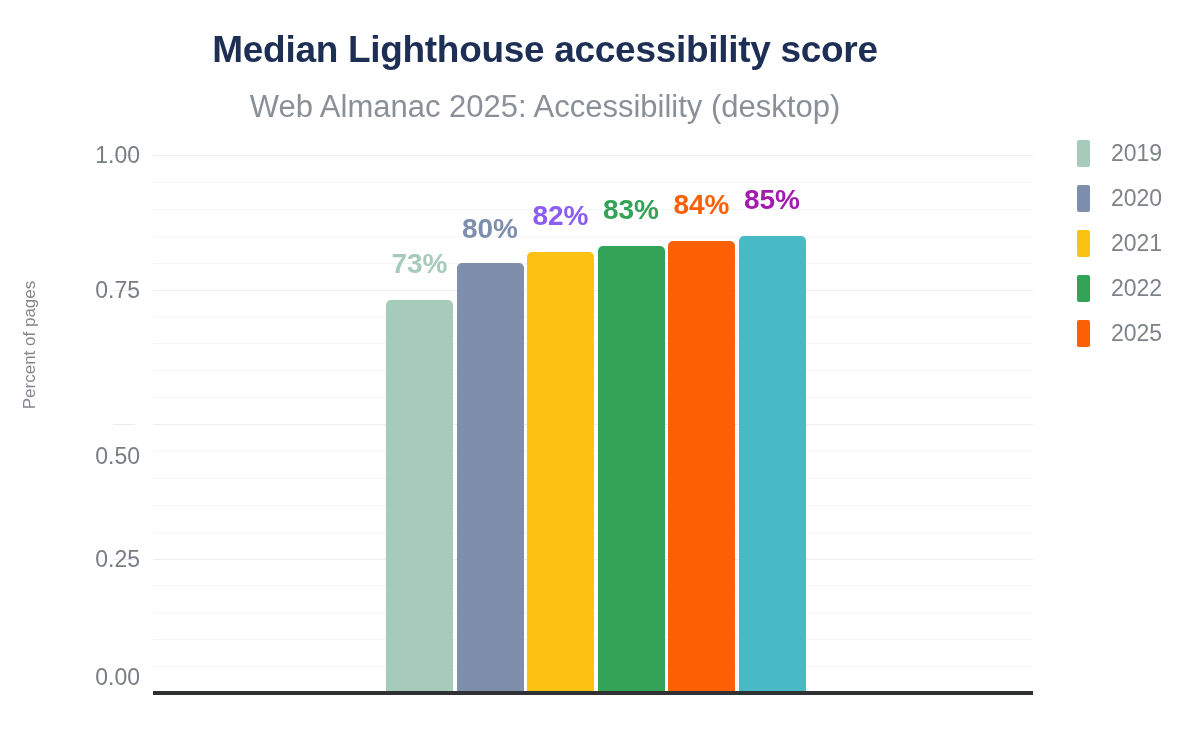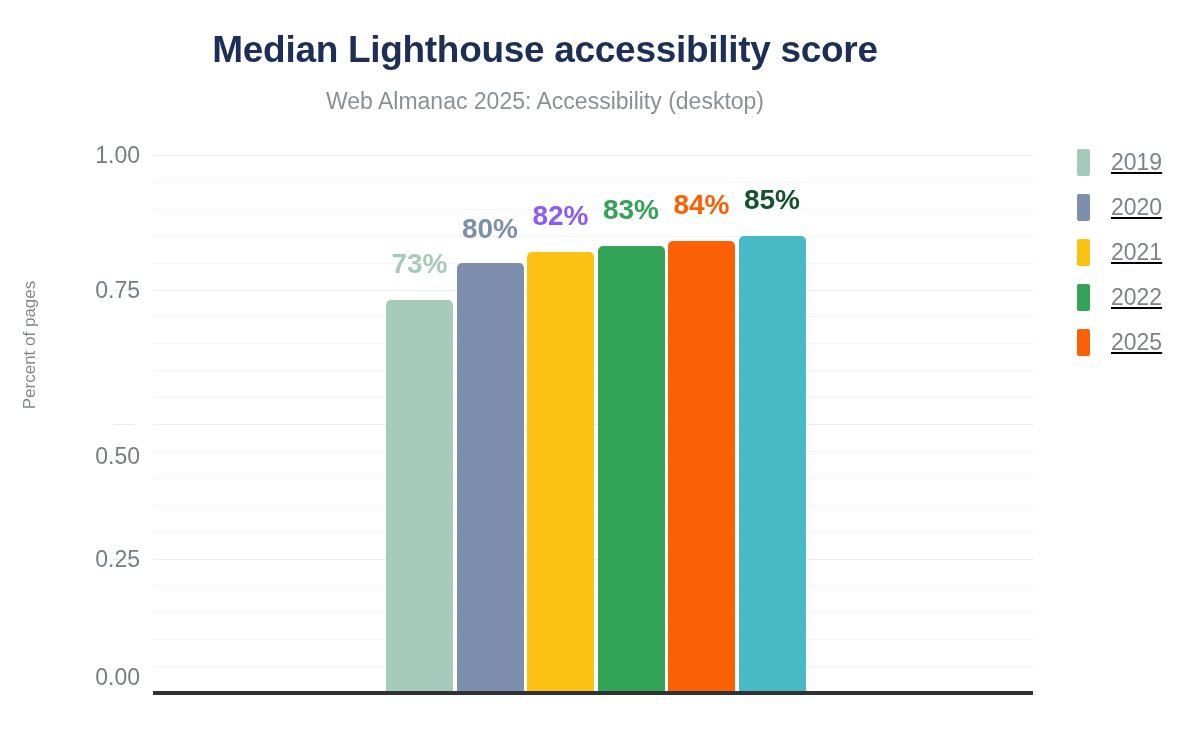--- a/index.html
+++ b/index.html
@@ -35,21 +35,21 @@
     letter-spacing: -0.3px;
     line-height: 1.1;
     white-space: nowrap;
   }
   .chart-subtitle {
     position: absolute;
     left: 0;
     top: 88px;
     width: 1090px;
     text-align: center;
-    font-size: 23px;
+    font-size: 31px;
     font-weight: normal;
     color: #8a9097;
     line-height: 1.2;
     white-space: nowrap;
   }
 
   
   .plot-area {
     position: absolute;
     left: 153px;
@@ -144,23 +144,22 @@
 
   
   .legend {
     position: absolute;
     left: 1082px;
     top: 140px;
     width: 118px;
   }
   .legend-item {
     display: flex;
-    align-items: center;
+    align-items: flex-start;
     height: 45px;
-    text-decoration: underline;
   }
   .legend-swatch {
     width: 13px;
     height: 27px;
     border-radius: 2px;
     flex: 0 0 auto;
     margin-left: -5px;
   }
   .legend-label {
     margin-left: 21px;
@@ -224,21 +223,21 @@
       <div class="bar-label" style="left: 266.5px; top: 93.26px; color: rgb(166, 203, 187);">73%</div>
       <div class="bar" title="2020: 80%" style="left: 303.5px; width: 67px; height: 430.4px; background: rgb(126, 143, 174);"></div>
       <div class="bar-label" style="left: 337px; top: 58px; color: rgb(126, 143, 174);">80%</div>
       <div class="bar" title="2021: 82%" style="left: 374px; width: 67px; height: 441.16px; background: rgb(251, 193, 19);"></div>
       <div class="bar-label" style="left: 407.5px; top: 44.84px; color: #8b5cf6;">82%</div>
       <div class="bar" title="2022: 83%" style="left: 444.5px; width: 67px; height: 446.54px; background: rgb(51, 164, 87);"></div>
       <div class="bar-label" style="left: 478px; top: 39.46px; color: rgb(51, 164, 87);">83%</div>
       <div class="bar" title="2024: 84%" style="left: 515px; width: 67px; height: 451.92px; background: rgb(251, 97, 4);"></div>
       <div class="bar-label" style="left: 548.5px; top: 34.08px; color: rgb(251, 97, 4);">84%</div>
       <div class="bar" title="2025: 85%" style="left: 585.5px; width: 67px; height: 457.3px; background: rgb(72, 186, 197);"></div>
-      <div class="bar-label" style="left: 619px; top: 28.7px; color: #14532d;">85%</div>
+      <div class="bar-label" style="left: 619px; top: 28.7px; color: #a21caf;">85%</div>
     </div>
 
   <div class="axis-baseline"></div>
 
   <div class="legend" id="legend">
       <div class="legend-item">
         <div class="legend-swatch" style="background: rgb(166, 203, 187);"></div>
         <div class="legend-label">2019</div>
       </div>
       <div class="legend-item">

